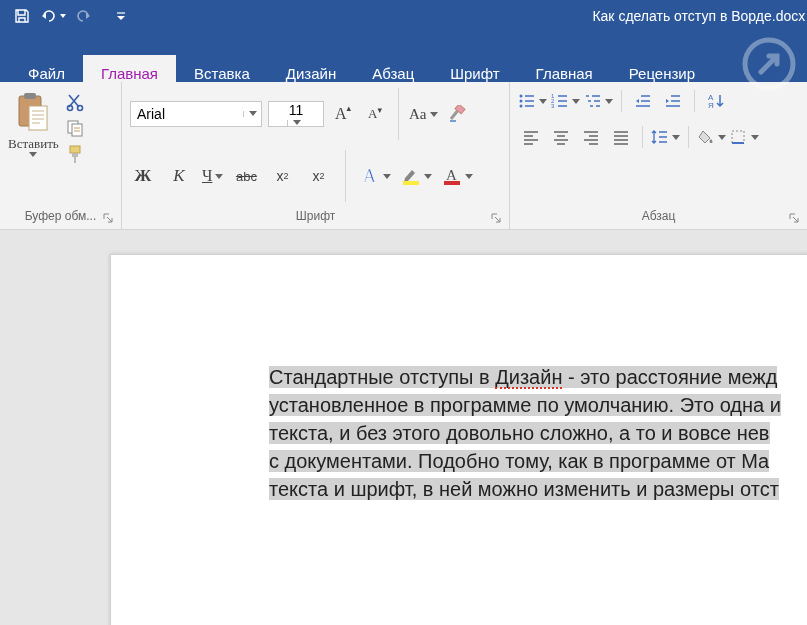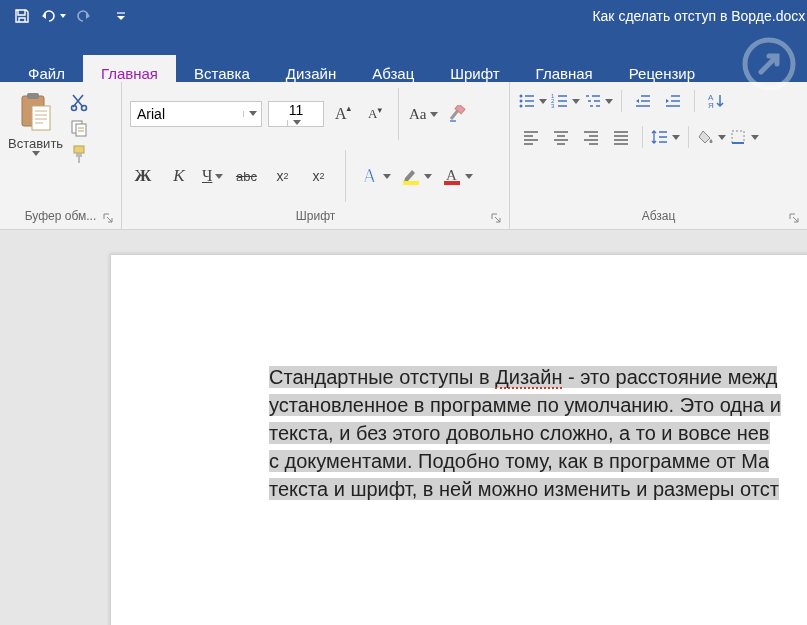--- a/index.html
+++ b/index.html
@@ -12,21 +12,21 @@
   .tabs { background: #2b579a; height: 50px; display: flex; align-items: flex-end; padding-left: 10px; gap: 0; }
   .tab { color: #fff; font-size: 15px; padding: 10px 18px 0 18px; cursor: pointer; }
   .tab.active { background: #f3f3f3; color: #a21caf; }
   .ribbon { background: #f3f3f3; height: 148px; display: flex; border-bottom: 1px solid #d4d4d4; }
   .group { border-right: 1px solid #d4d4d4; display: flex; flex-direction: column; justify-content: space-between; padding: 6px 8px 2px 8px; }
   .group-label { font-size: 12px; color: #666; text-align: center; padding: 2px 0 4px 0; display: flex; justify-content: center; align-items: center; gap: 4px; position: relative; }
   .group-label .launcher { position: absolute; right: 0; bottom: 4px; color: #888; }
   .group-body { display: flex; flex: 1; align-items: flex-start; gap: 6px; }
   .clip-big { display: flex; flex-direction: column; align-items: center; gap: 2px; padding-top: 4px; }
   .clip-side { display: flex; flex-direction: column; gap: 6px; padding-top: 4px; }
-  .vlabel { font-size: 13px; color: #444; text-align: center; display: flex; flex-direction: column; align-items: center; }
+  .vlabel { font-size: 13px; color: #444; text-align: center; display: flex; flex-direction: column; align-items: center; font-family: Liberation Serif, serif; }
   .combo { display: flex; align-items: center; border: 1px solid #c8c8c8; background: #fff; height: 26px; font-size: 14px; }
   .combo .sel { padding: 0 6px; flex: 1; }
   .combo .arrow { border-left: 1px solid #c8c8c8; width: 18px; display: flex; align-items: center; justify-content: center; color: #666; }
   .font-row1 { display: flex; align-items: center; gap: 6px; margin-bottom: 10px; }
   .font-row2 { display: flex; align-items: center; gap: 10px; }
   .rbtn { width: 26px; height: 26px; display: flex; align-items: center; justify-content: center; color: #444; font-size: 15px; }
   .drop::after { content: ""; border-left: 4px solid transparent; border-right: 4px solid transparent; border-top: 5px solid #666; margin-left: 3px; display: inline-block; }
   .sep { width: 1px; background: #d4d4d4; height: 52px; margin: 0 4px; }
   .fontname { width: 132px; }
   .fontsize { width: 56px; flex-direction: column; }

